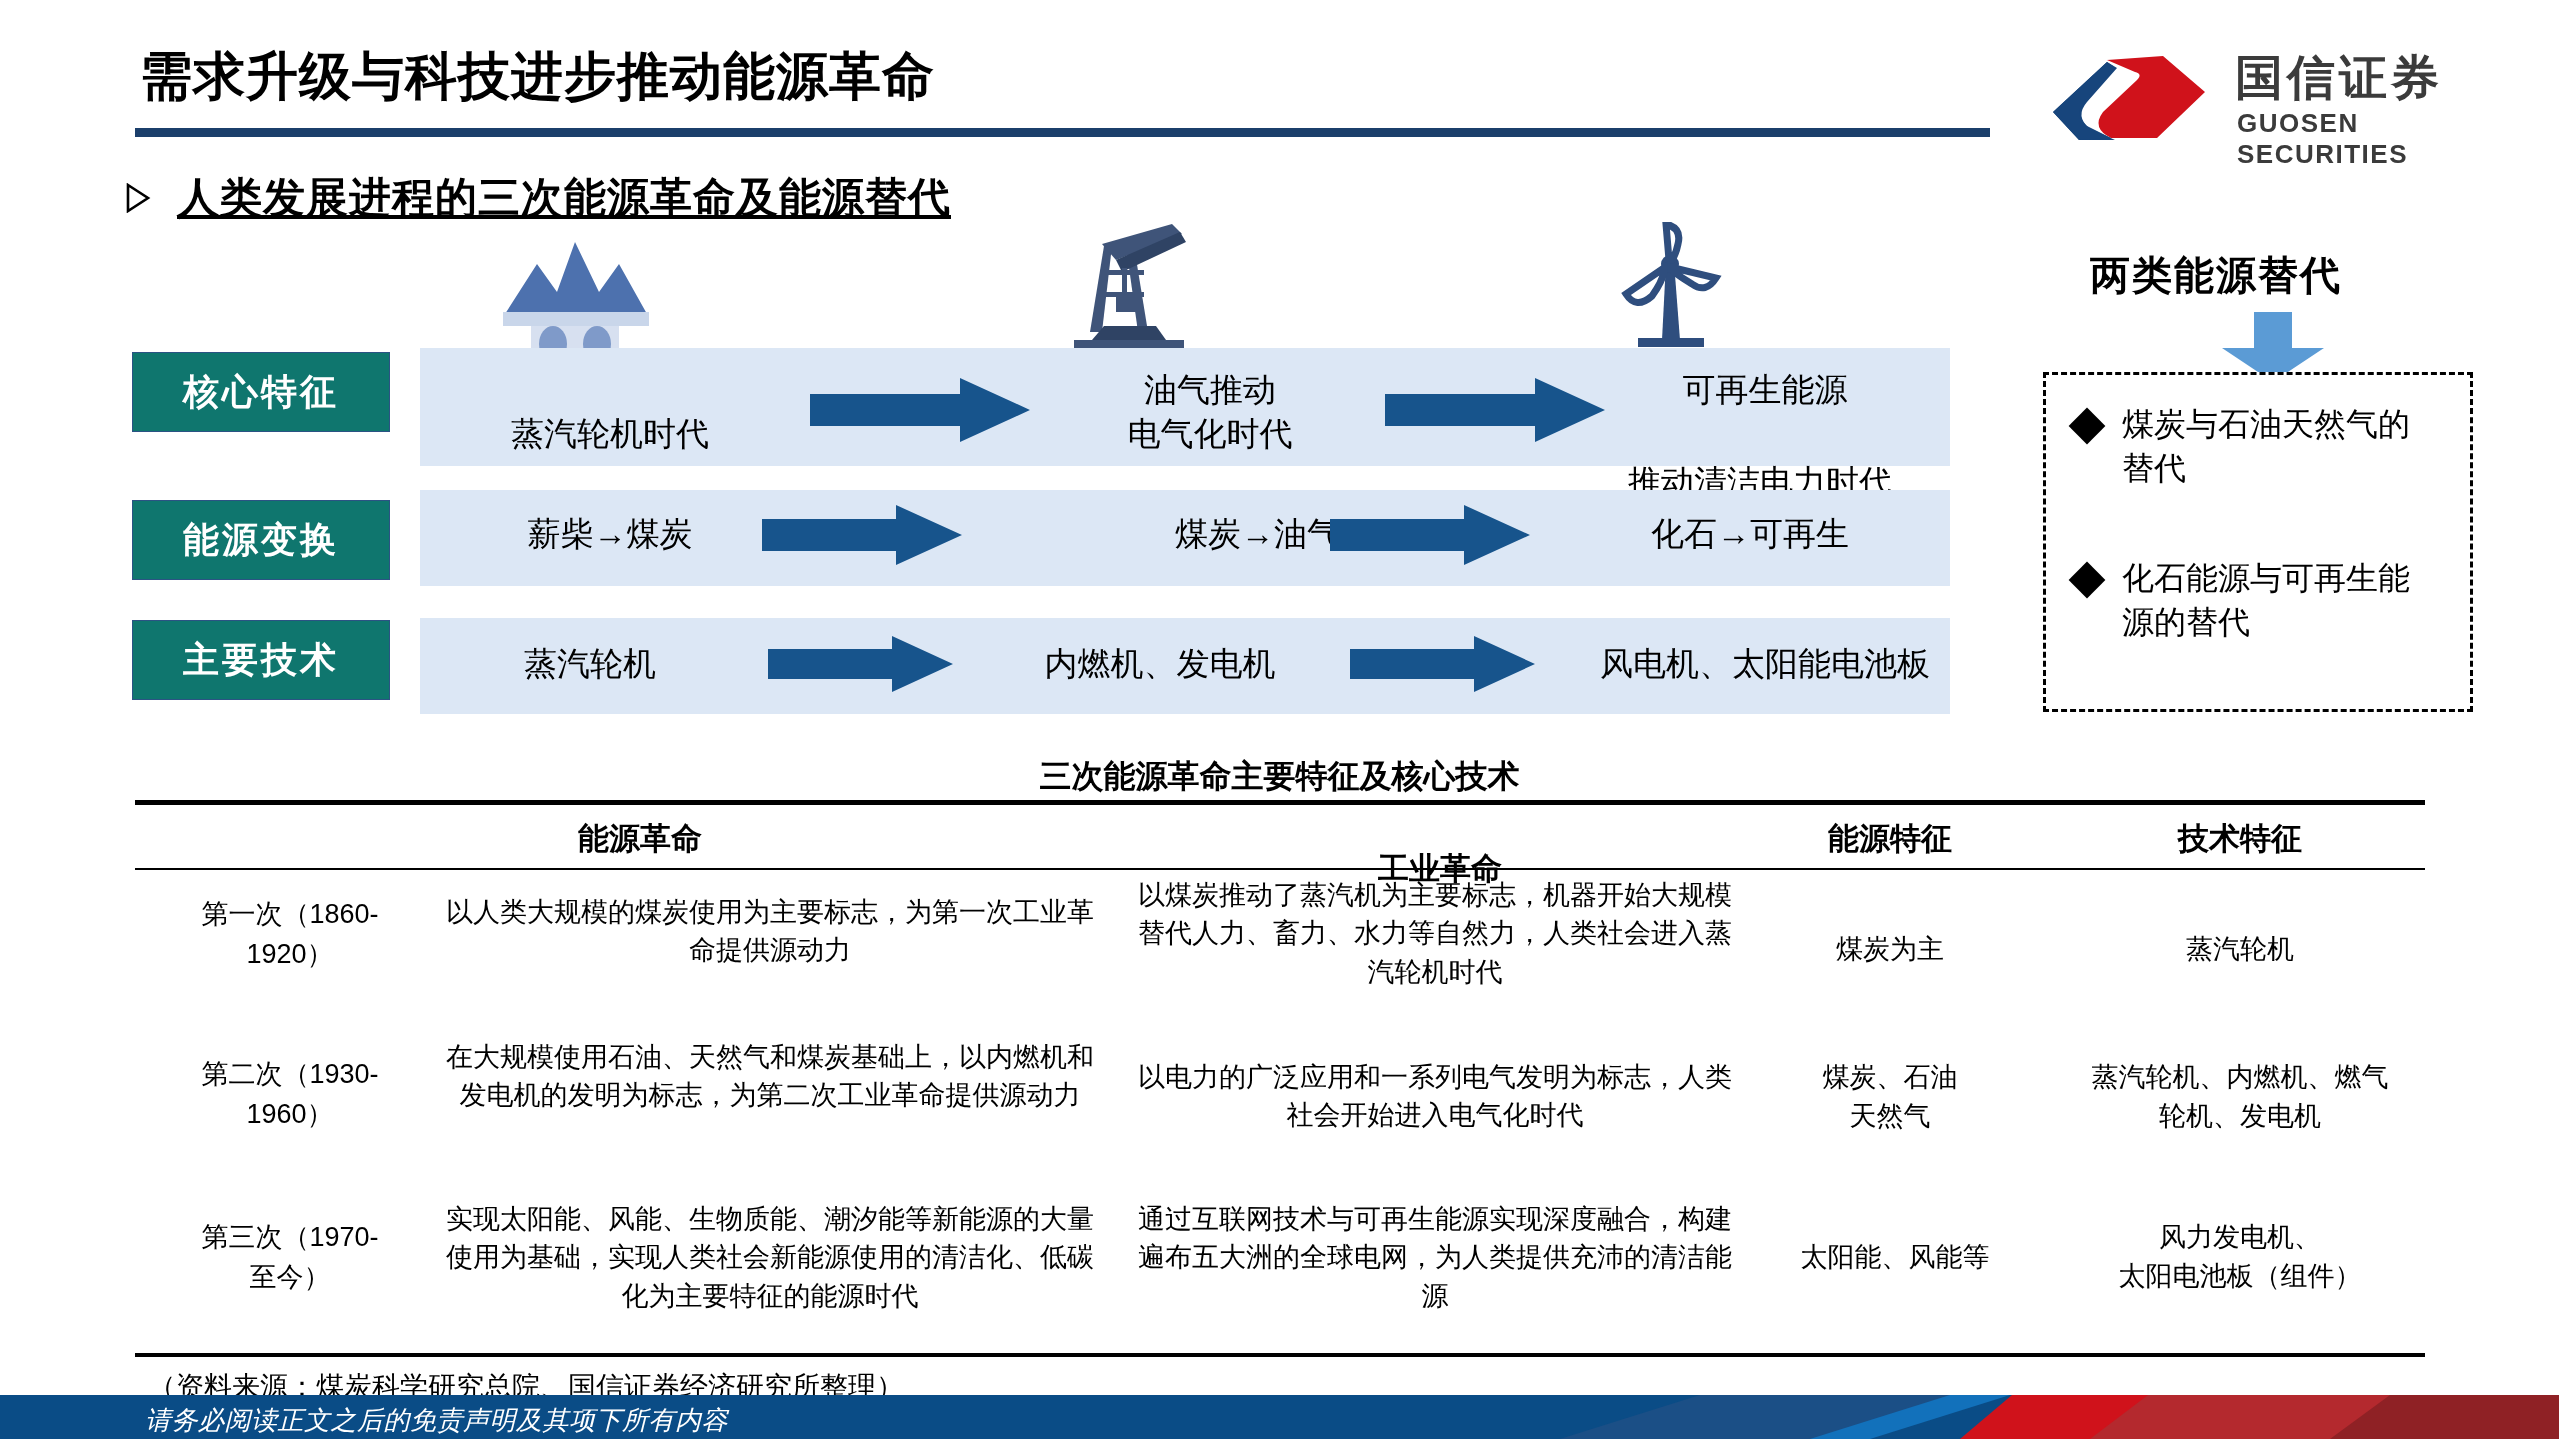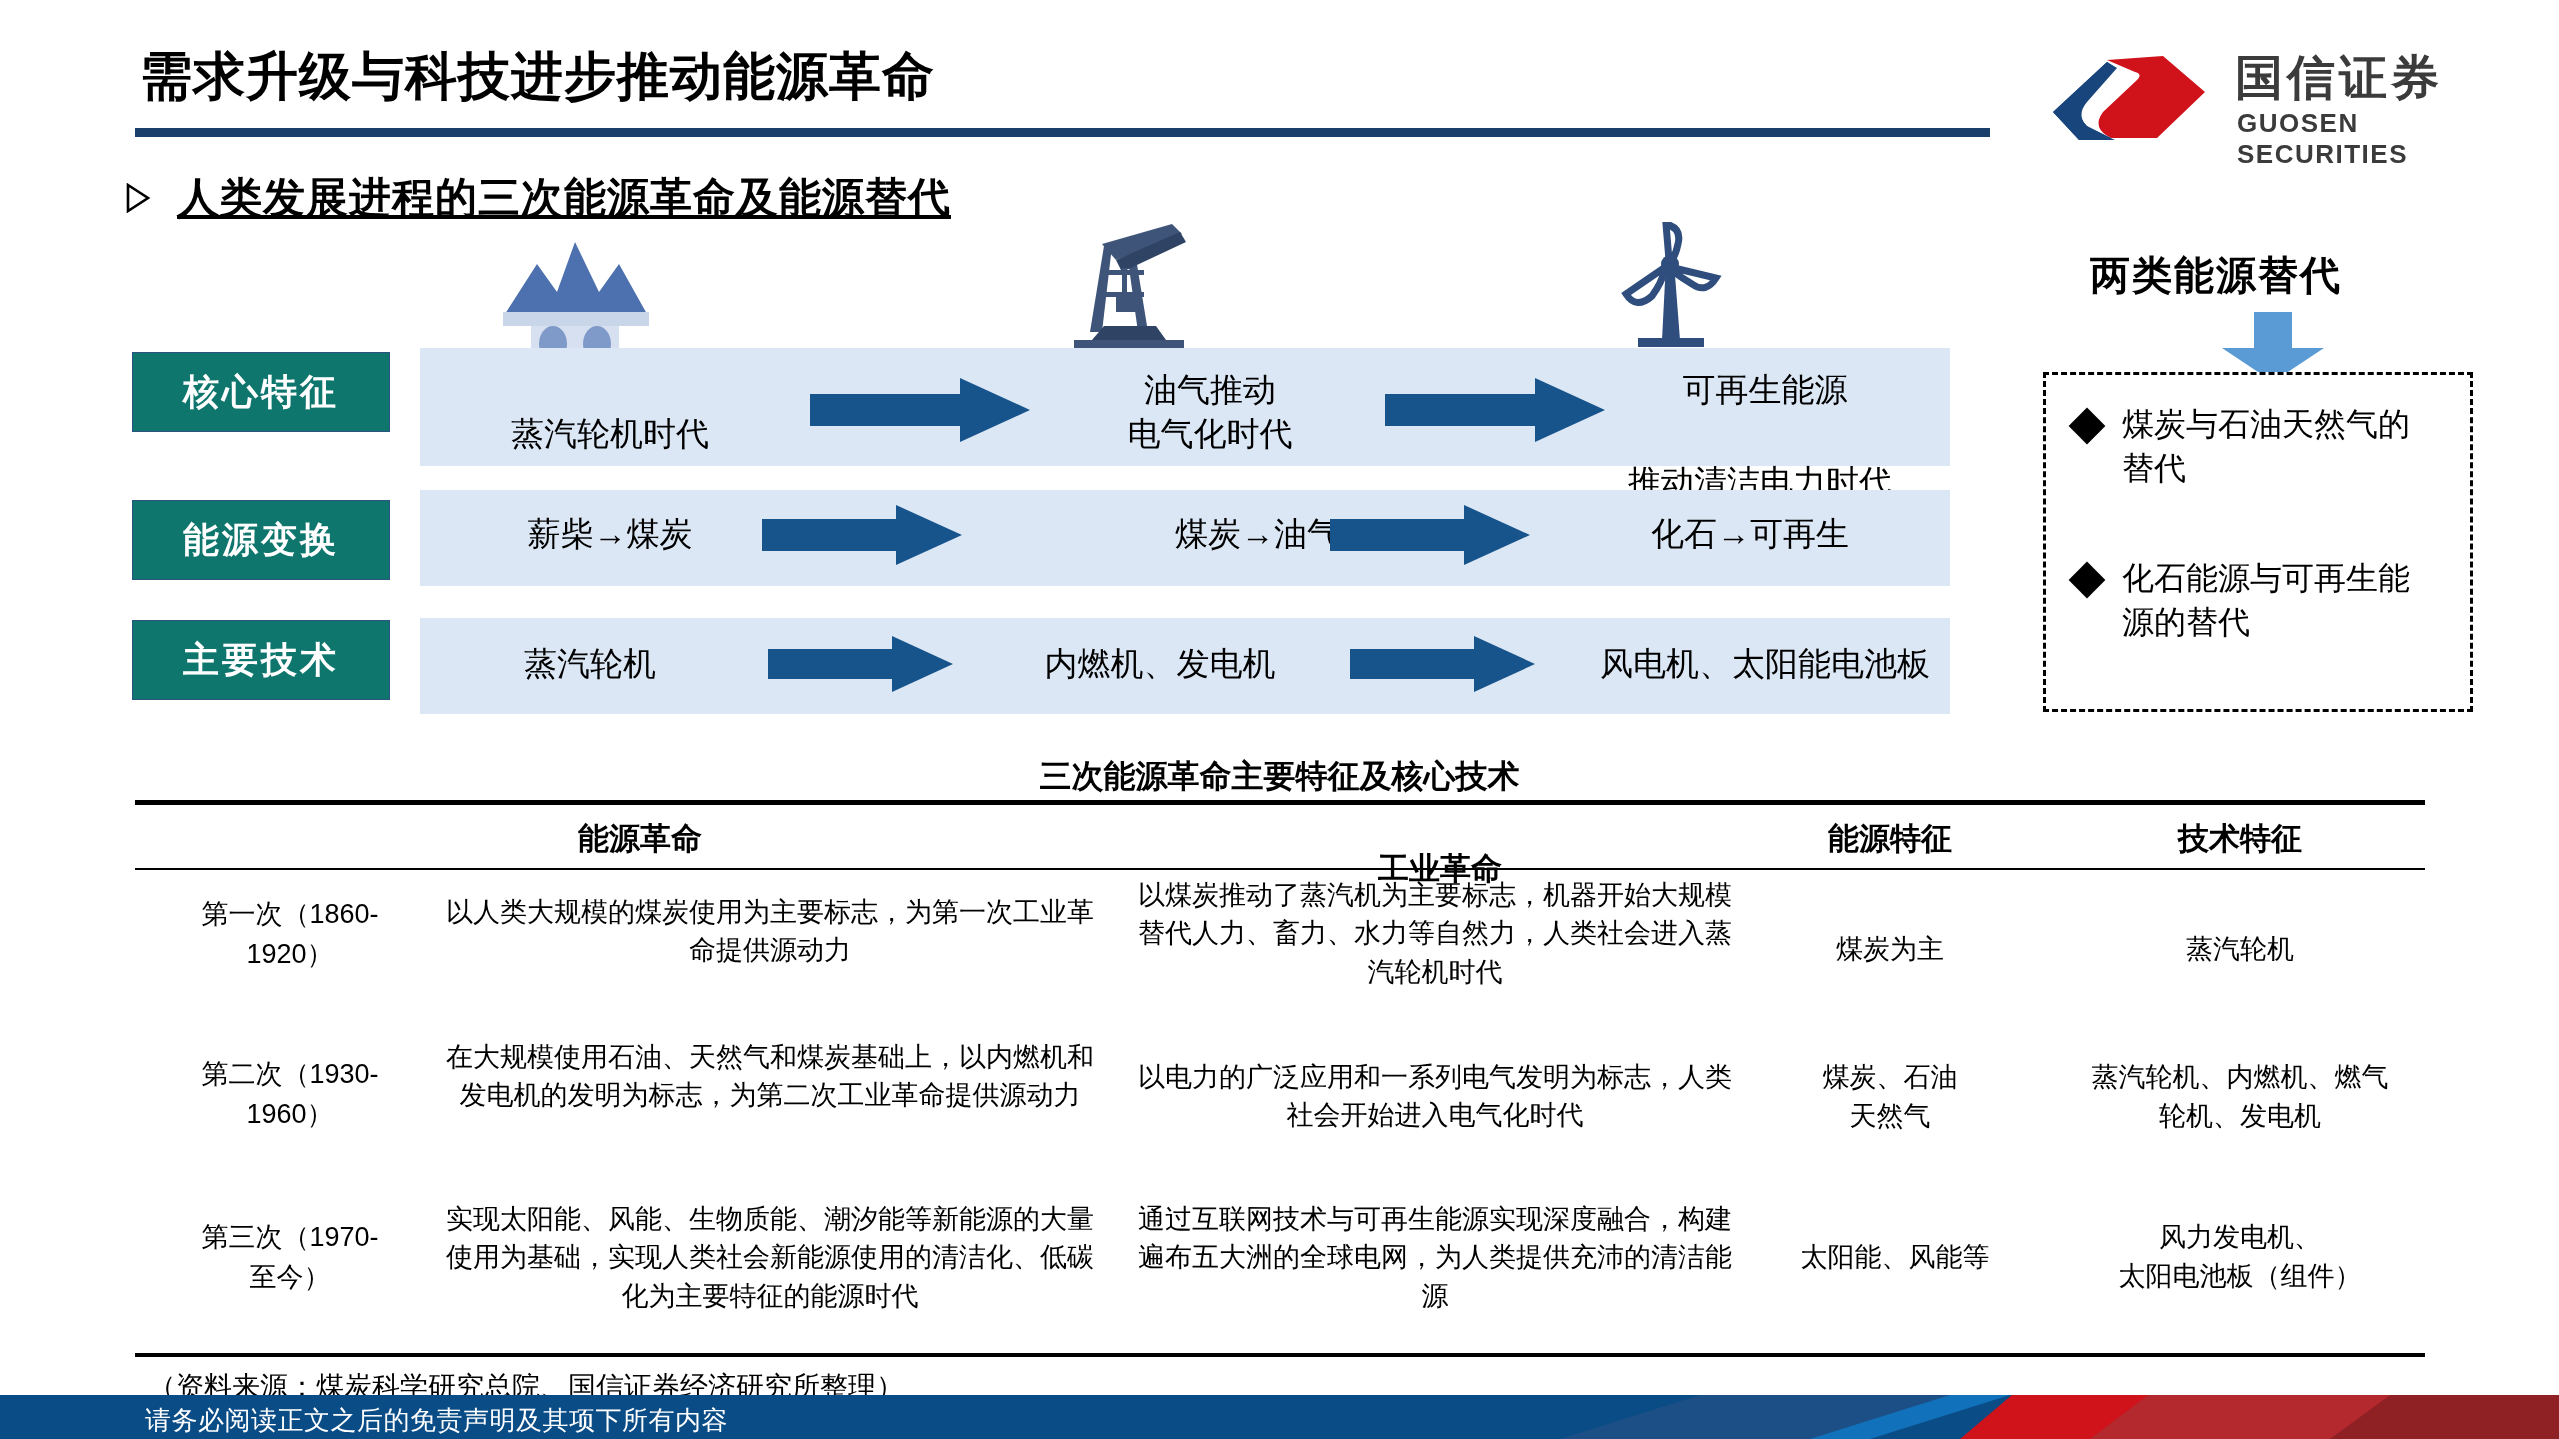--- a/index.html
+++ b/index.html
@@ -93,21 +93,21 @@
   }
   .src {
     position: absolute; left: 148px; top: 1368px;
     font-size: 28px; color: #000;
   }
 
   
   .footer { position: absolute; left: 0; top: 1395px; width: 2559px; height: 44px; overflow: hidden; background: #0a4c86; }
   .footer-text {
     position: absolute; left: 145px; top: 8px;
-    font-size: 26px; color: #fff; letter-spacing: 0.5px;
+    font-size: 26px; color: #fff; letter-spacing: 0.5px; font-style: italic;
   }
 </style>
 </head>
 <body>
 
 <div class="slide">
 
   <div class="hdr-title">需求升级与科技进步推动能源革命</div>
   <div class="hdr-rule"></div>
 

